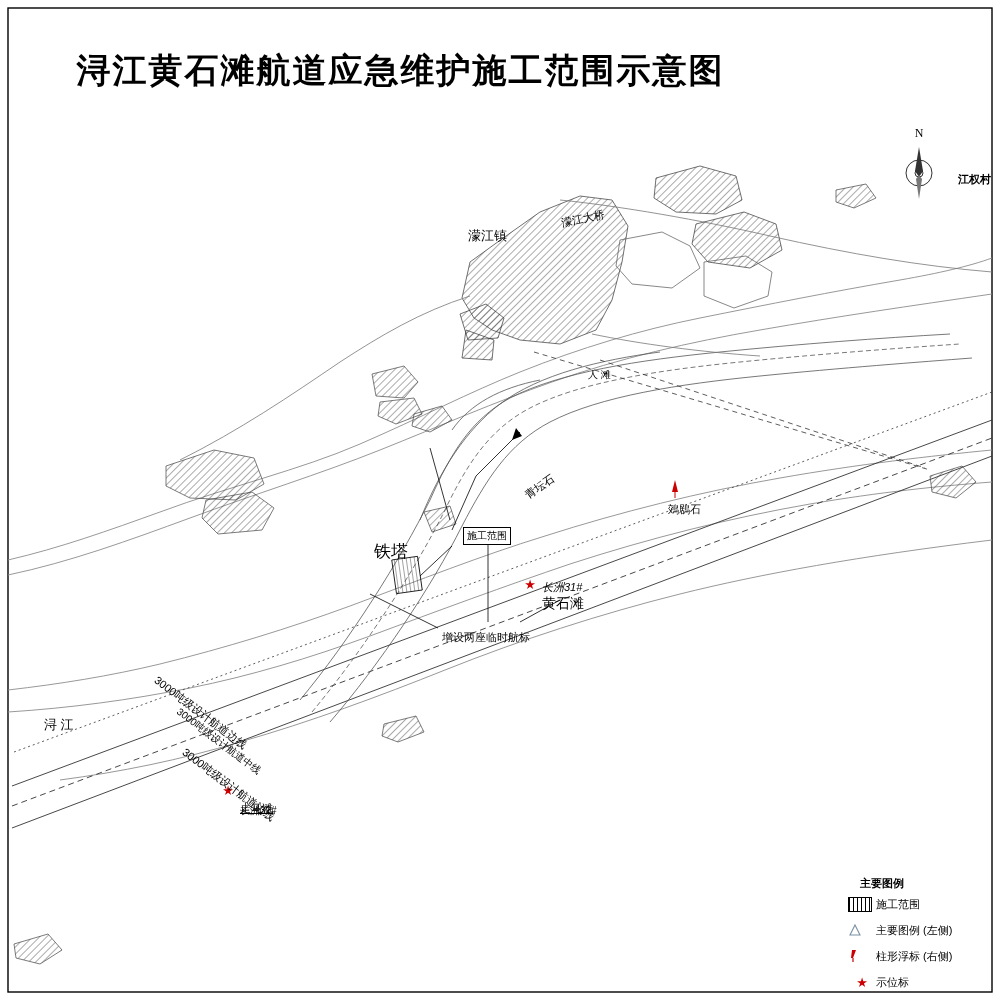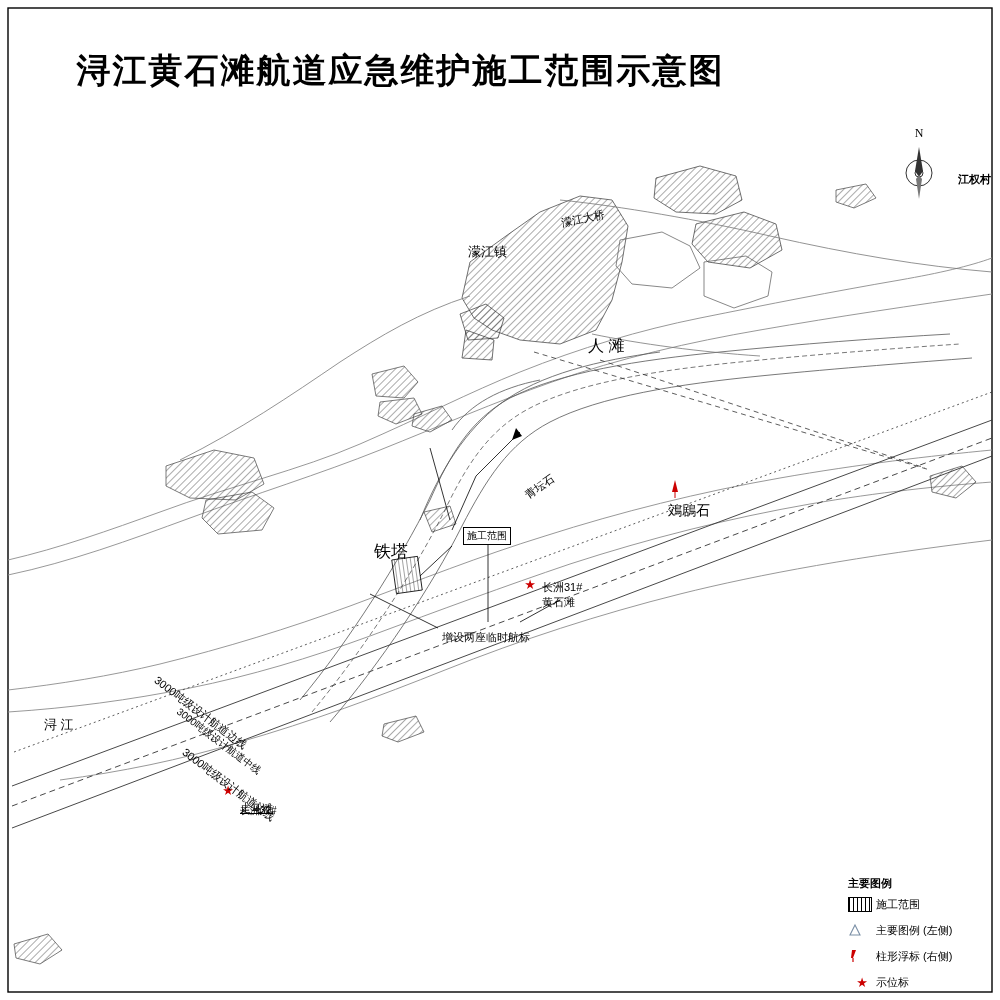--- a/index.html
+++ b/index.html
@@ -5,21 +5,21 @@
   html,body{margin:0;padding:0;background:#fff;}
   body{width:1000px;height:1000px;position:relative;overflow:hidden;
        font-family:"Liberation Sans","DejaVu Sans",sans-serif;color:#000;}
   #map-root{position:absolute;left:0;top:0;width:1000px;height:1000px;}
   #title{position:absolute;left:0;top:48px;width:801px;text-align:center;
          font-family:"DejaVu Serif","Liberation Serif",serif;
          font-size:34px;font-weight:bold;letter-spacing:2px;}
   .lbl{position:absolute;font-size:11px;white-space:nowrap;color:#000;}
   .boxed{border:1px solid #000;padding:1px 3px;background:#fff;font-size:10px;}
   #legend{position:absolute;left:848px;top:876px;width:140px;}
-  #legend .legend-title{font-size:11px;font-weight:bold;}
+  #legend .legend-title{font-size:11px;font-weight:bold;margin-left:12px;}
   #legend .row{display:flex;align-items:center;height:26px;}
   #legend .sym{width:28px;text-align:center;font-size:11px;}
   #legend .txt{font-size:11px;}
   .hatchbox{width:22px;height:13px;border:1px solid #000;
             background:repeating-linear-gradient(90deg,#000 0 1px,#fff 1px 4px);}
   #compass{position:absolute;left:896px;top:126px;width:46px;height:76px;text-align:center;}
   #compass .n{font-size:12px;font-family:"Liberation Serif",serif;}
   svg{display:block;}
 </style>
 </head>
@@ -143,30 +143,30 @@
   <div class="n">N</div>
   <svg width="46" height="58" viewBox="0 0 46 58">
     <circle cx="23" cy="32" r="13" fill="none" stroke="#333" stroke-width="1"></circle>
     <circle cx="23" cy="32" r="4" fill="none" stroke="#333" stroke-width="1"></circle>
     <path d="M23 6 L 27 30 L 23 36 L 19 30 Z" fill="#333"></path>
     <path d="M23 58 L 20 38 L 23 34 L 26 38 Z" fill="#777"></path>
   </svg>
 </div>
 
 <div id="labels-layer">
-    <div class="lbl" style="left: 468px; top: 243px; font-size: 13px; color: rgb(0, 0, 0);">濛江镇</div>
+    <div class="lbl" style="left: 468px; top: 227px; font-size: 13px; color: rgb(0, 0, 0);">濛江镇</div>
     <div class="lbl" style="left: 560px; top: 216px; font-size: 11px; color: rgb(0, 0, 0); transform-origin: left top; transform: rotate(-12deg);">濛江大桥</div>
     <div class="lbl" style="left: 958px; top: 172px; font-size: 11px; color: rgb(0, 0, 0); font-weight: bold;">江权村</div>
-    <div class="lbl" style="left: 588px; top: 336px; font-size: 16px; color: rgb(0, 0, 0);">人  滩</div>
+    <div class="lbl" style="left: 588px; top: 368px; font-size: 10px; color: rgb(0, 0, 0);">人  滩</div>
     <div class="lbl" style="left: 374px; top: 540px; font-size: 17px; color: rgb(0, 0, 0);">铁塔</div>
     <div class="lbl boxed" style="left: 463px; top: 527px; font-size: 10px; color: rgb(0, 0, 0);">施工范围</div>
     <div class="lbl" style="left: 522px; top: 490px; font-size: 11px; color: rgb(0, 0, 0); transform-origin: left top; transform: rotate(-35deg);">青坛石</div>
-    <div class="lbl" style="left: 668px; top: 502px; font-size: 14px; color: rgb(0, 0, 0);">鵁鶋石</div>
-    <div class="lbl" style="left: 542px; top: 580px; font-size: 11px; color: rgb(0, 0, 0);">长洲31#</div>
-    <div class="lbl" style="left: 542px; top: 595px; font-size: 11px; color: rgb(0, 0, 0);">黄石滩</div>
+    <div class="lbl" style="left: 668px; top: 502px; font-size: 11px; color: rgb(0, 0, 0);">鵁鶋石</div>
+    <div class="lbl" style="left: 542px; top: 580px; font-size: 11px; color: rgb(0, 0, 0); font-style: italic;">长洲31#</div>
+    <div class="lbl" style="left: 542px; top: 595px; font-size: 14px; color: rgb(0, 0, 0);">黄石滩</div>
     <div class="lbl" style="left: 442px; top: 630px; font-size: 11px; color: rgb(0, 0, 0);">增设两座临时航标</div>
     <div class="lbl" style="left: 240px; top: 804px; font-size: 10px; color: rgb(0, 0, 0);">长洲32#</div>
     <div class="lbl" style="left: 240px; top: 801px; font-size: 11px; color: rgb(0, 0, 0); text-decoration: underline;">走马滩</div>
     <div class="lbl" style="left: 44px; top: 716px; font-size: 13px; color: rgb(0, 0, 0);">浔  江</div>
     <div class="lbl" style="left: 160px; top: 673px; font-size: 11px; color: rgb(0, 0, 0); transform-origin: left top; transform: rotate(37deg);">3000吨级设计航道边线</div>
     <div class="lbl" style="left: 182px; top: 705px; font-size: 10px; color: rgb(0, 0, 0); transform-origin: left top; transform: rotate(37deg);">3000吨级设计航道中线</div>
     <div class="lbl" style="left: 188px; top: 745px; font-size: 11px; color: rgb(0, 0, 0); transform-origin: left top; transform: rotate(37deg);">3000吨级设计航道边线</div>
   </div>
 
 <div id="legend">

